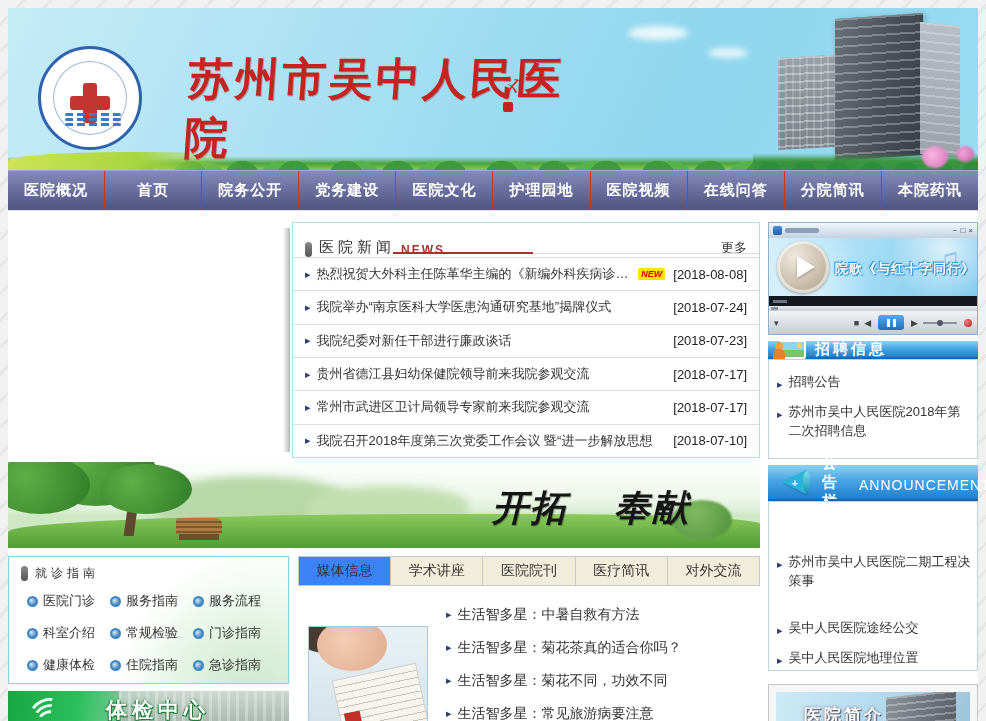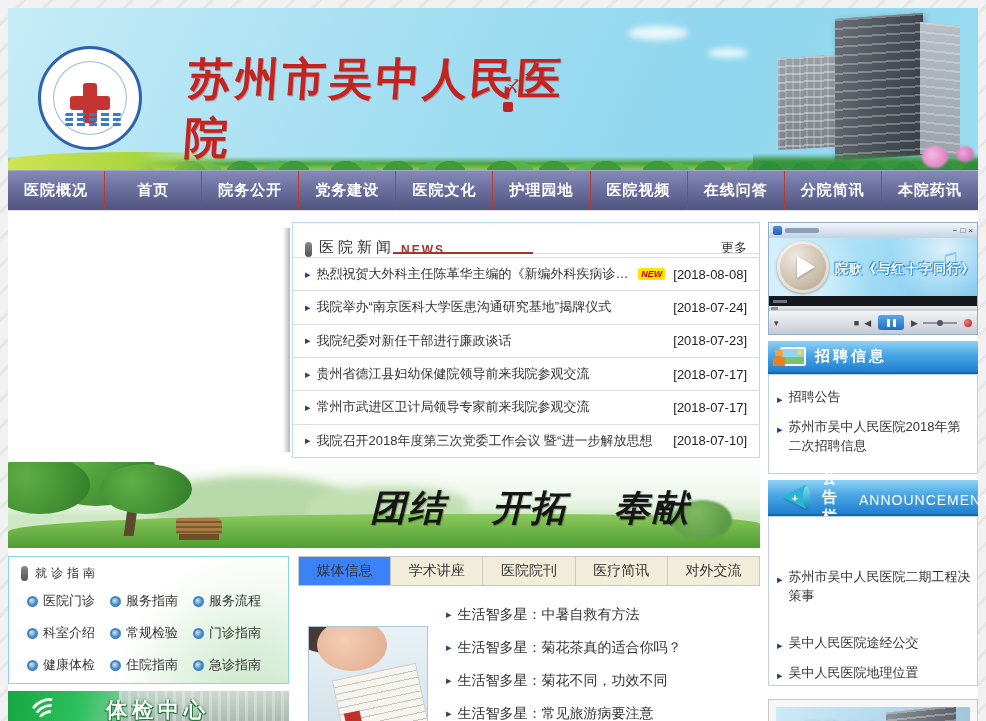--- a/index.html
+++ b/index.html
@@ -212,21 +212,21 @@
     background: linear-gradient(#f2f4f6,#c6cbd2); font-size:9px; color:#444; }
   .p-controls .g { cursor:pointer; }
   .p-pausebtn { width:26px; height:15px; border-radius:3px; margin:0 2px;
     background: linear-gradient(#58a8e8,#1f6fc0); display:flex; align-items:center; justify-content:center;
     gap:3px; cursor:pointer; }
   .p-pausebtn i { width:3px; height:8px; background:#fff; display:block; }
   .p-vol { width:34px; height:2px; background:#8a94a0; position:relative; }
   .p-vol i { position:absolute; left:14px; top:-2px; width:6px; height:6px; border-radius:50%; background:#556; }
   .p-rec { width:8px; height:8px; border-radius:50%; background:radial-gradient(circle at 35% 35%, #f08080, #b01818); margin-left:2px; cursor:pointer; }
 
-  .sec-hd { margin-top:6px; height:33px; display:flex; align-items:center;
+  .sec-hd { margin-top:6px; height:18px; display:flex; align-items:center;
     background: linear-gradient(#8ed2f5 0%, #49a6e4 45%, #1f7fd0 100%);
     border-bottom:2px solid #1668b0; color:#fff; }
   .sec-hd .t { font-size:15px; font-weight:bold; letter-spacing:3px; }
   .sec-hd .te { font-size:14px; letter-spacing:1px; margin-left:19px; margin-top:6px;text-align:center; }
   .ric { position:relative; width:26px; height:19px; background:#fff; border-radius:2px; margin:0 9px 0 12px; flex:none; }
   .ric-img { position:absolute; inset:2px; background:linear-gradient(#8fd4f0 55%, #7ac46a 55%); }
   .ric-sun { position:absolute; right:4px; top:3px; width:5px; height:5px; border-radius:50%; background:#ffd34d; }
   .ric-head { position:absolute; left:-5px; top:2px; width:8px; height:8px; border-radius:50%; background:#f0a040; }
   .ric-body { position:absolute; left:-7px; top:9px; width:12px; height:10px; border-radius:5px 5px 0 0; background:#e88028; }
   .mega { position:relative; width:30px; height:26px; margin:0 10px 0 14px; flex:none; }
@@ -366,21 +366,20 @@
         <div class="bn-mount" style="left:150px;bottom:26px;width:190px;height:46px;"></div>
         <div class="bn-mount" style="left:300px;bottom:26px;width:160px;height:36px;background:#c2dfb2;"></div>
         <div class="bn-grass"></div>
         <div class="bn-trunk"></div>
         <div class="bn-tree-f" style="left:28px;top:-26px;width:120px;height:70px;"></div>
         <div class="bn-tree-f" style="left:-18px;top:-6px;width:100px;height:58px;"></div>
         <div class="bn-tree-f" style="left:92px;top:2px;width:92px;height:50px;"></div>
         <div class="bn-bench"></div>
         <div class="bn-willow"></div>
         <div class="slogan">
-          <span>团结</span>
           <span>开拓</span>
           <span>奉献</span>
         </div>
       </div>
 
       <div class="row3">
         <div class="left-sub">
           <div class="guide">
             <div class="guide-hd">
               <span class="capsule"></span>

